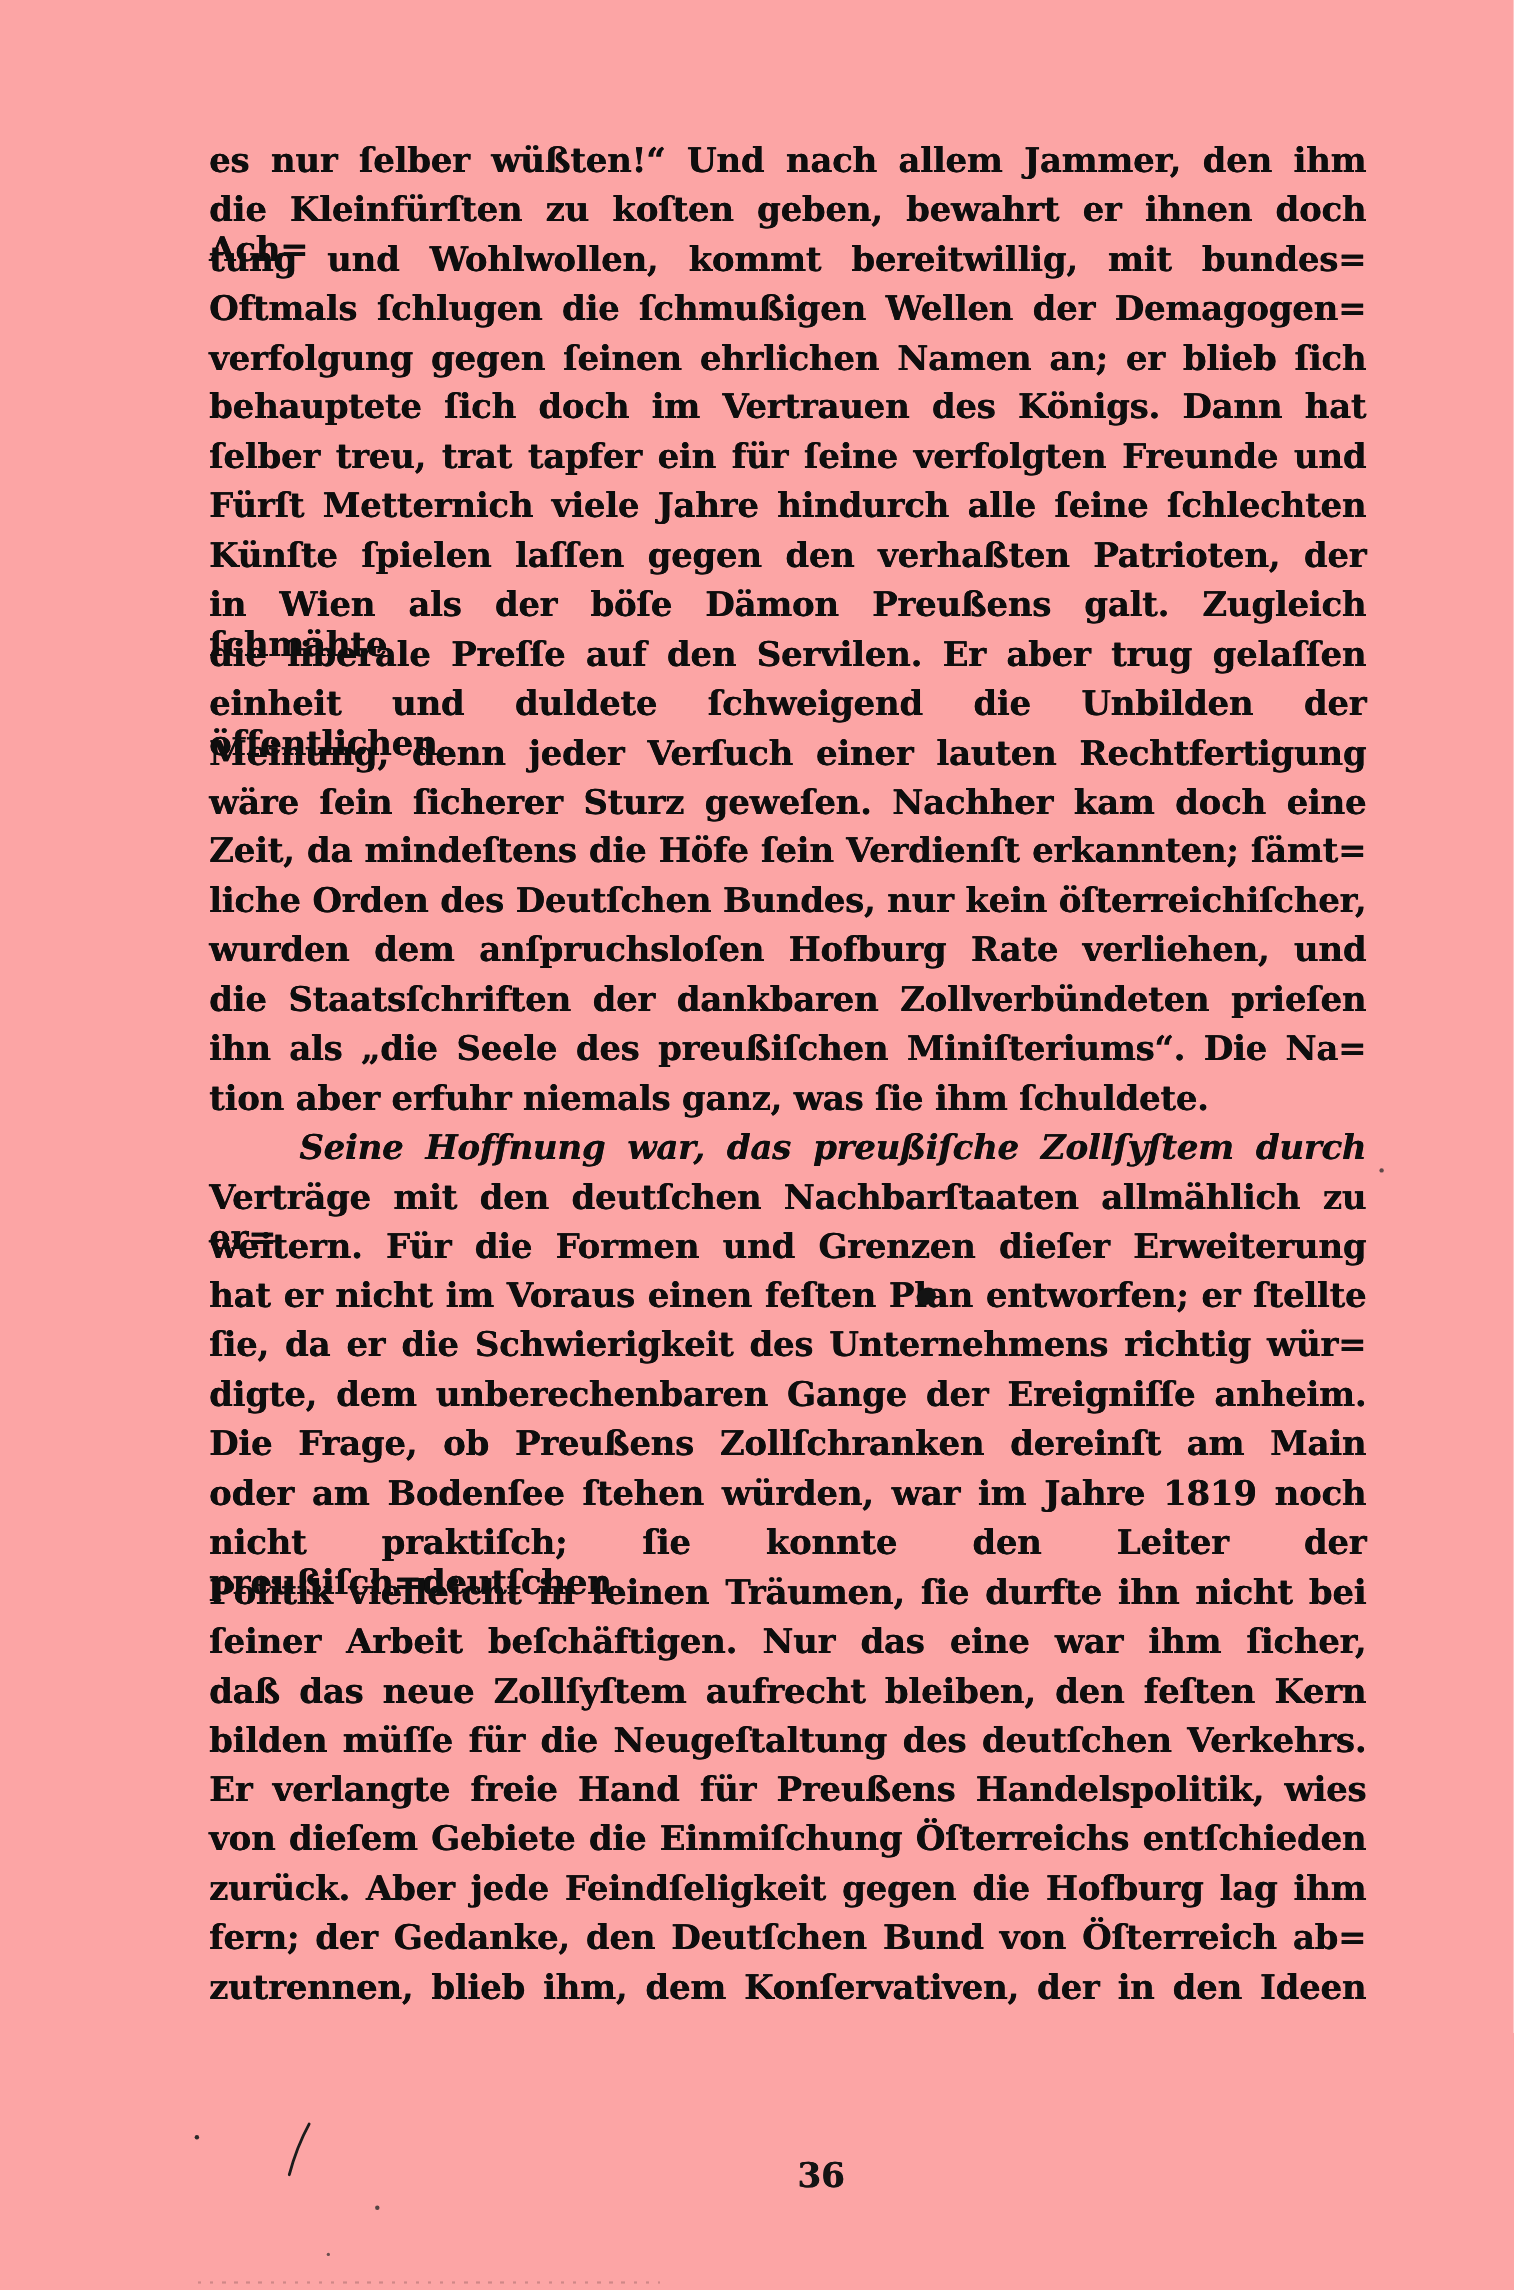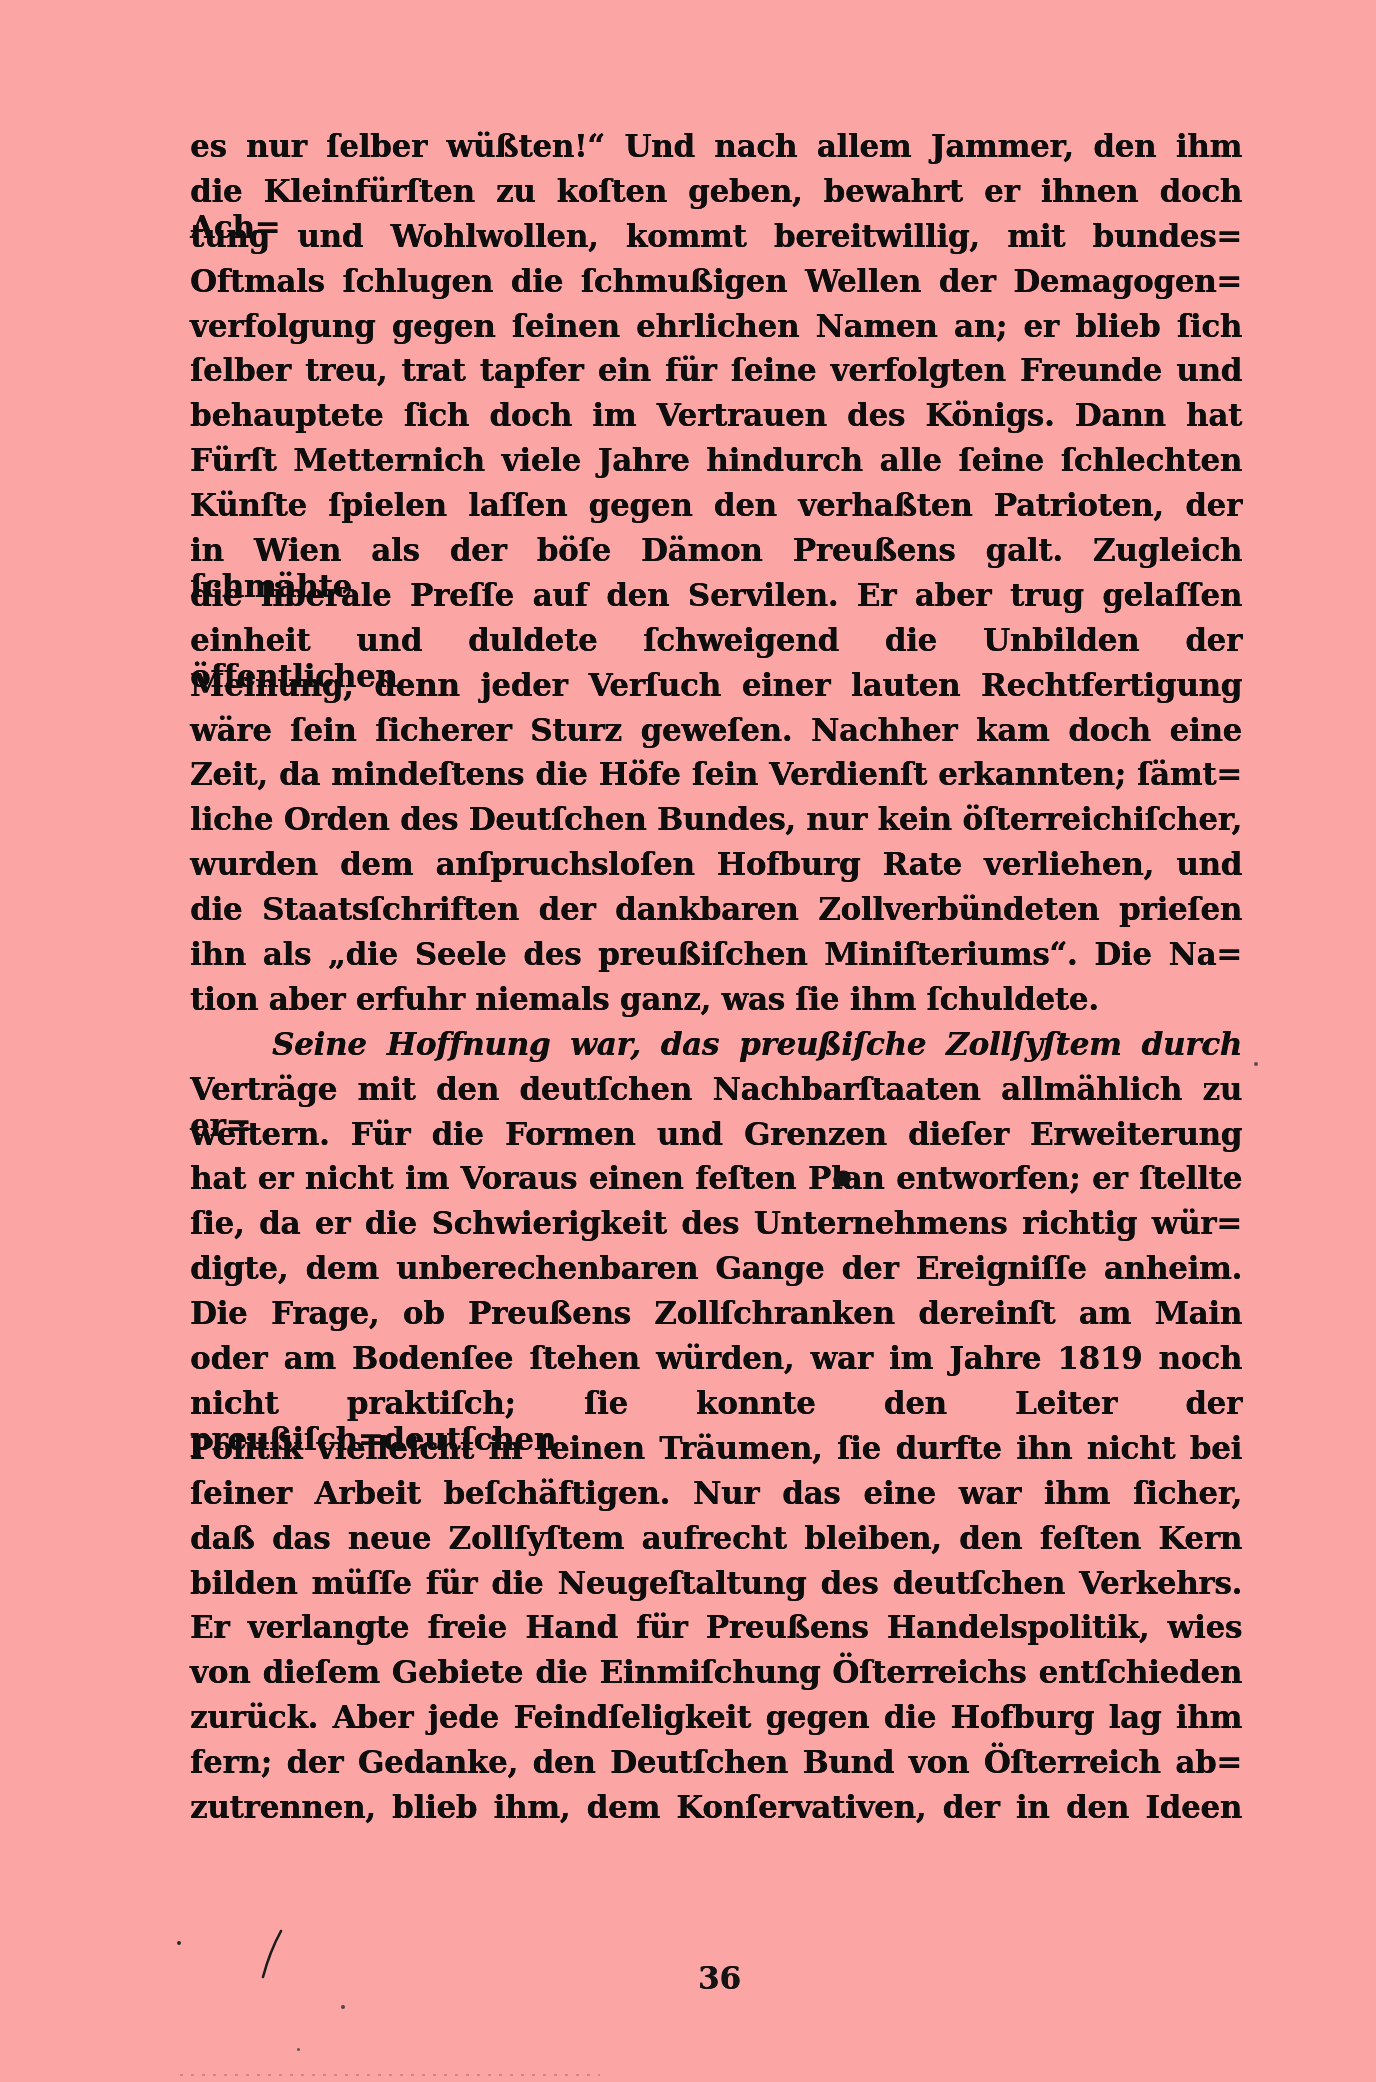--- a/index.html
+++ b/index.html
@@ -24,21 +24,21 @@
     text-align:justify;
     text-align-last:justify;
     color:#0e0e0e;
     text-shadow:0.3px 0 0 currentColor;
     overflow:visible;
   }
   .tline.flush{text-align-last:left;}
   .tline.indent{text-indent:82px;font-style:italic;}
   .pagenum{
     position:absolute;left:698px;top:1960px;width:70px;
-    font-size:31px;font-weight:bold;text-align:left;color:#141414;
+    font-size:31px;font-weight:bold;text-align:right;color:#141414;
     text-shadow:0.3px 0 0 currentColor;
   }
   .ink-blot{
     position:absolute;left:833px;top:1171px;width:18px;height:15px;
     background:#131313;border-radius:60% 45% 55% 50%;
     transform:rotate(-18deg);
   }
   .pen-slash{
     position:absolute;left:255px;top:1928px;width:32px;height:52px;
     pointer-events:none;
@@ -57,22 +57,22 @@
 <body>
 
 <div class="page">
 
   <div class="textblock">
       <div class="tline">es nur ſelber wüßten!“  Und nach allem Jammer, den ihm</div>
       <div class="tline">die Kleinfürſten zu koſten geben, bewahrt er ihnen doch Ach=</div>
       <div class="tline">tung und Wohlwollen, kommt bereitwillig, mit bundes=</div>
       <div class="tline">Oftmals ſchlugen die ſchmußigen Wellen der Demagogen=</div>
       <div class="tline">verfolgung gegen ſeinen ehrlichen Namen an; er blieb ſich</div>
+      <div class="tline">behauptete ſich doch im Vertrauen des Königs.  Dann hat</div>
       <div class="tline">ſelber treu, trat tapfer ein für ſeine verfolgten Freunde und</div>
-      <div class="tline">behauptete ſich doch im Vertrauen des Königs.  Dann hat</div>
       <div class="tline">Fürſt Metternich viele Jahre hindurch alle ſeine ſchlechten</div>
       <div class="tline">Künſte ſpielen laſſen gegen den verhaßten Patrioten, der</div>
       <div class="tline">in Wien als der böſe Dämon Preußens galt.  Zugleich ſchmähte</div>
       <div class="tline">die liberale Preſſe auf den Servilen.  Er aber trug gelaſſen</div>
       <div class="tline">einheit und duldete ſchweigend die Unbilden der öffentlichen</div>
       <div class="tline">Meinung, denn jeder Verſuch einer lauten Rechtfertigung</div>
       <div class="tline">wäre ſein ſicherer Sturz geweſen.  Nachher kam doch eine</div>
       <div class="tline">Zeit, da mindeſtens die Höfe ſein Verdienſt erkannten; ſämt=</div>
       <div class="tline">liche Orden des Deutſchen Bundes, nur kein öſterreichiſcher,</div>
       <div class="tline">wurden dem anſpruchsloſen Hofburg Rate verliehen, und</div>

